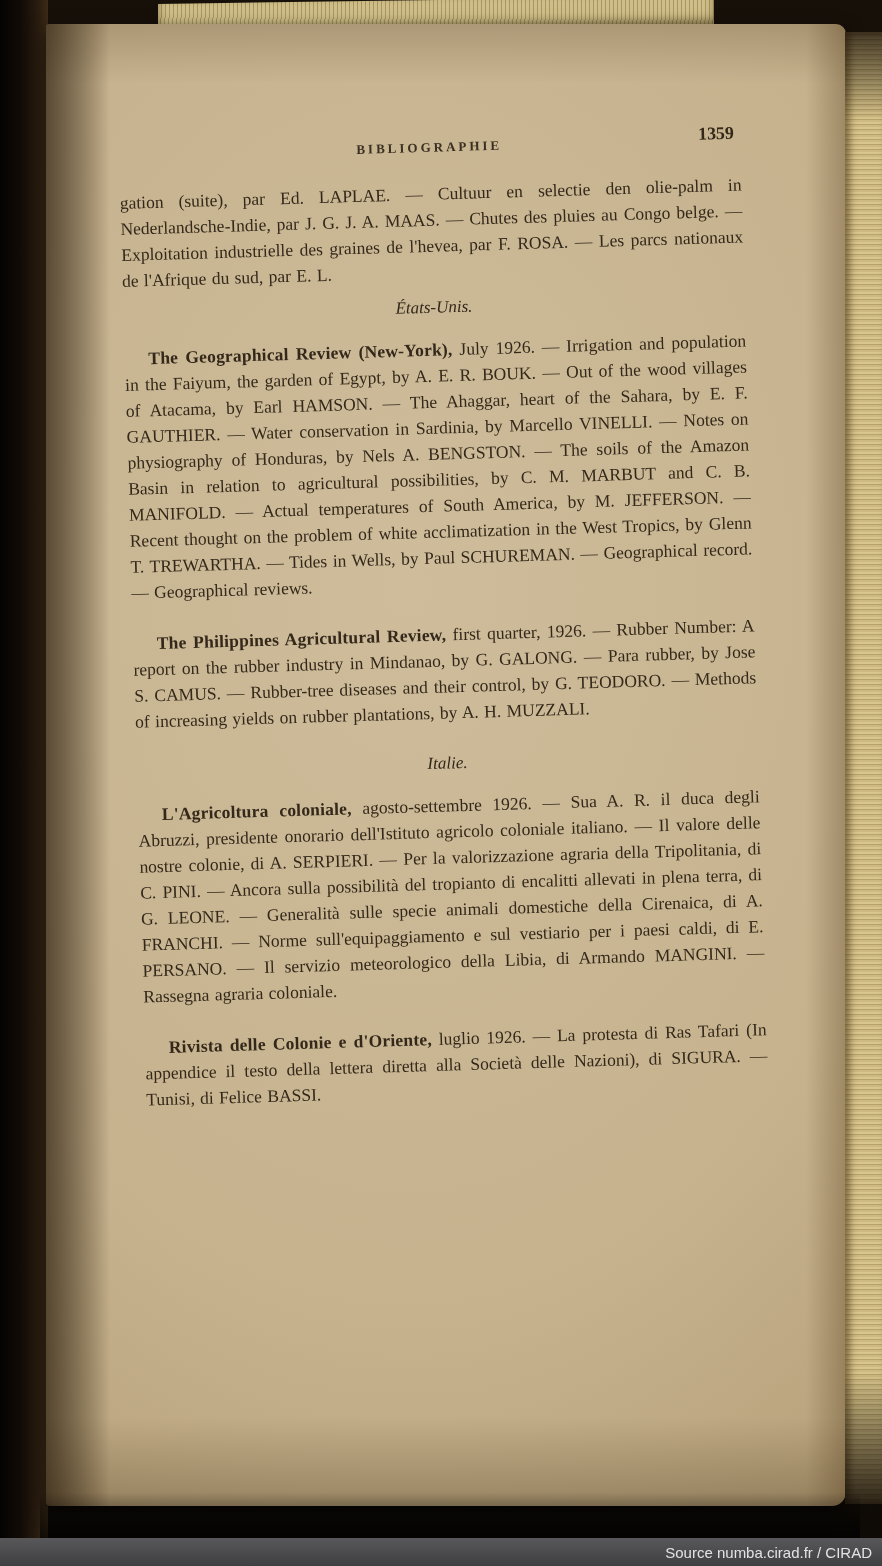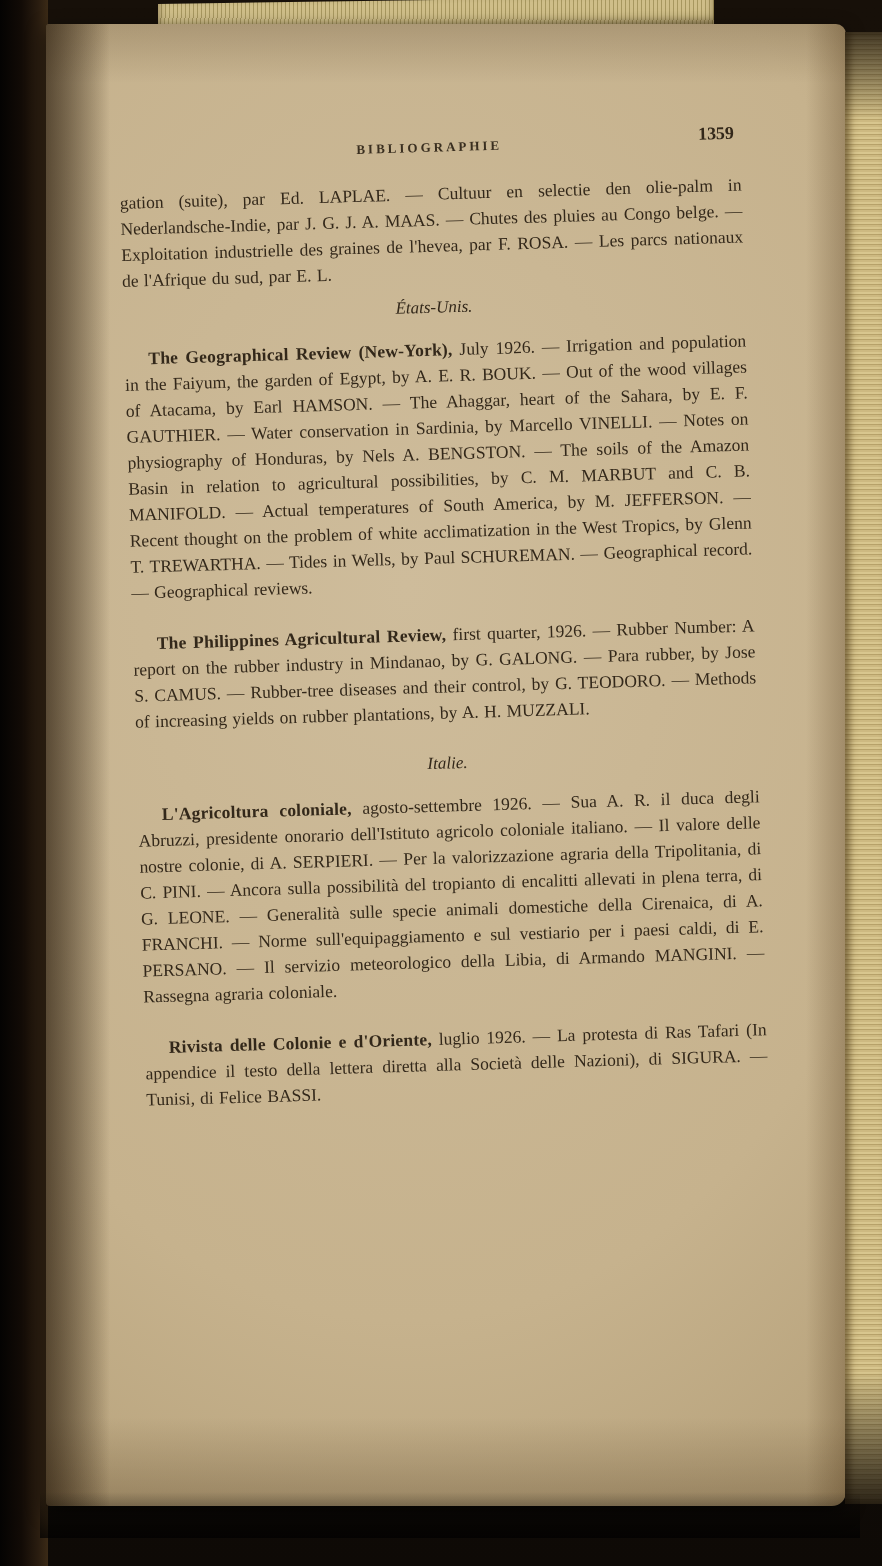--- a/index.html
+++ b/index.html
@@ -149,14 +149,17 @@
         </div>
     </div>
   </div>
 
   <div class="gutter-shadow"></div>
 
   <div class="fore-edge"></div>
 
   <div class="bottom-shadow"></div>
 
+  <div class="source-bar">
+    <span>Source numba.cirad.fr / CIRAD</span>
+  </div>
 
 </div>
 
 </body></html>

